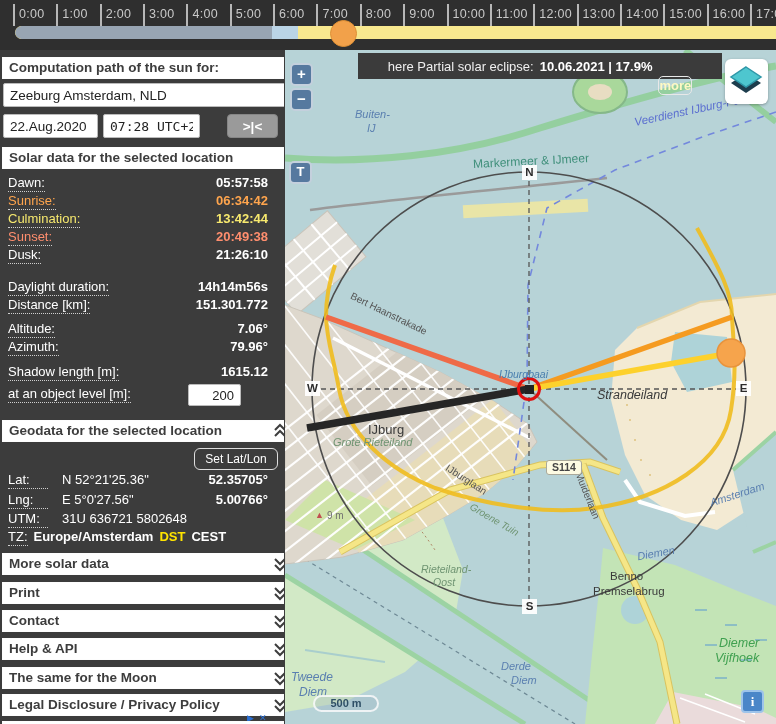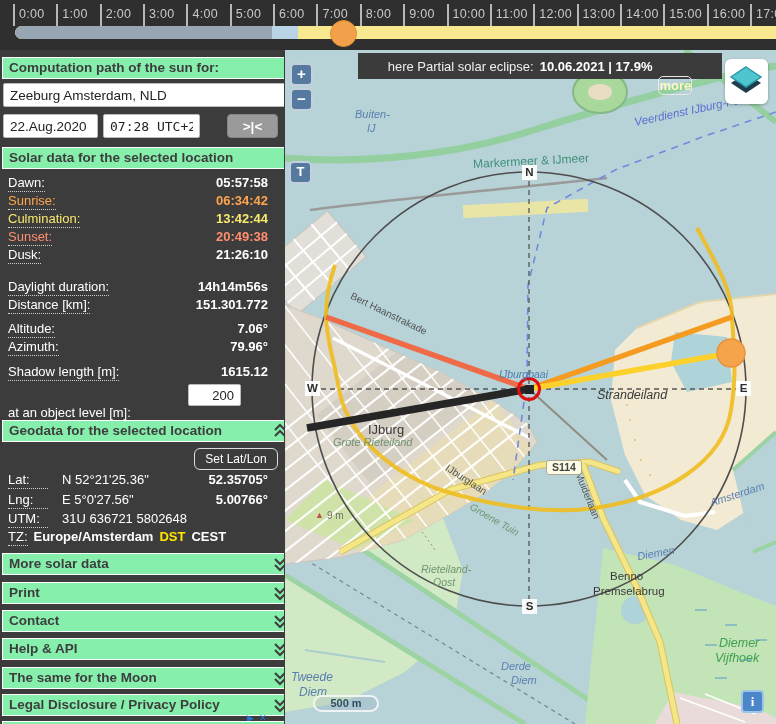--- a/index.html
+++ b/index.html
@@ -10,21 +10,21 @@
   #timeline{position:absolute;left:0;top:0;width:776px;height:50px;background:#2f2f2f;overflow:hidden;}
   .tick{position:absolute;top:4px;width:2px;height:22px;background:#cfcfcf;opacity:.85;}
   .tick-label{position:absolute;top:7px;font-size:12.5px;color:#c9c9c9;letter-spacing:.3px;white-space:nowrap;}
   #track{position:absolute;left:15px;top:26px;width:761px;height:13px;border-radius:7px 0 0 7px;background:#f8e88f;overflow:hidden;}
   #track .night{position:absolute;left:0;top:0;width:257px;height:13px;background:#98a5b3;border-radius:7px 0 0 7px;}
   #track .twilight{position:absolute;left:257px;top:0;width:26px;height:13px;background:#bad4e6;}
   #knob{position:absolute;left:330px;top:20px;width:27px;height:27px;border-radius:50%;background:#f2a14a;border:1px solid #dd8f35;}
 
   
   #sidebar{position:absolute;left:0;top:50px;width:284px;height:674px;background:#3c3c3c;overflow:hidden;}
-  .ybar{position:absolute;left:2px;width:294px;height:22px;background:#86efac;border:1px solid #fdfdfd;
+  .ybar{position:absolute;left:2px;width:294px;height:22px;background:#ffffff;border:1px solid #fdfdfd;
         color:#3d3d3d;font-weight:bold;font-size:13.5px;line-height:20px;padding-left:6px;}
   .ybar .chev{position:absolute;right:8px;top:2px;}
   .srow{position:absolute;left:0;width:282px;display:flex;font-size:13px;color:#fff;padding:0 14px 0 8px;height:18px;line-height:18px;}
   .srow .lab{border-bottom:1px dotted #cfcfcf;}
   .srow .val{margin-left:auto;font-weight:bold;}
   .c-sunrise{color:#ffa54d;} .c-culm{color:#f7e96e;} .c-sunset{color:#ff8e6e;}
   .field{position:absolute;background:#fff;border:1px solid #bbb;border-radius:2px;color:#222;font-size:13.5px;padding:2px 6px;}
   .geo-lab{border-bottom:1px dotted #cfcfcf;}
   .miniblue{position:absolute;font-size:9px;color:#2a6fd4;line-height:9px;}
 
@@ -154,21 +154,21 @@
       <span class="val">7.06°</span>
     </div>
     <div class="srow" style="top:288px;">
       <span class="lab">Azimuth:</span>
       <span class="val">79.96°</span>
     </div>
     <div class="srow" style="top:313px;">
       <span class="lab">Shadow length [m]:</span>
       <span class="val">1615.12</span>
     </div>
-    <div class="srow" style="top:354px;padding-left:8px;">
+    <div class="srow" style="top:335px;padding-left:8px;">
       <span class="lab" style="border-bottom-style:dotted;">at an object level [m]:</span>
     </div>
     <input class="field" style="left: 188px; top: 334px; width: 53px; height: 22px; text-align: right; font-size: 13px;" value="200">
 
     <div class="ybar" style="top:370px;">
       <span>Geodata for the selected location</span>
       <span class="chev">
         <svg width="14" height="16" viewBox="0 0 14 16">
             <path d="M2 7 L7 2 L12 7" fill="none" stroke="#3d3d3d" stroke-width="2"></path>
             <path d="M2 13 L7 8 L12 13" fill="none" stroke="#3d3d3d" stroke-width="2"></path>

